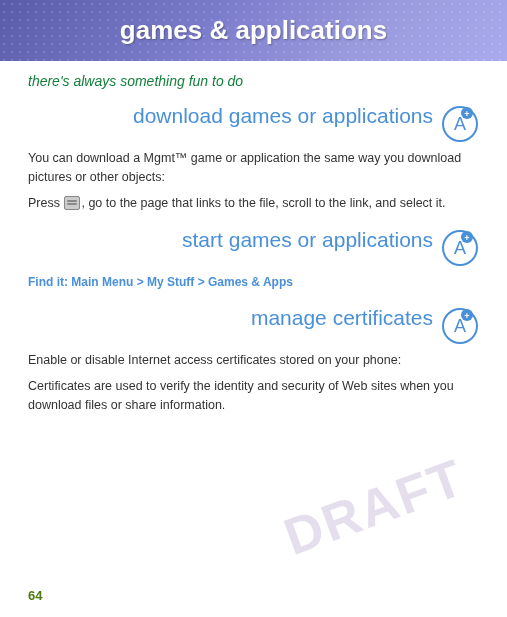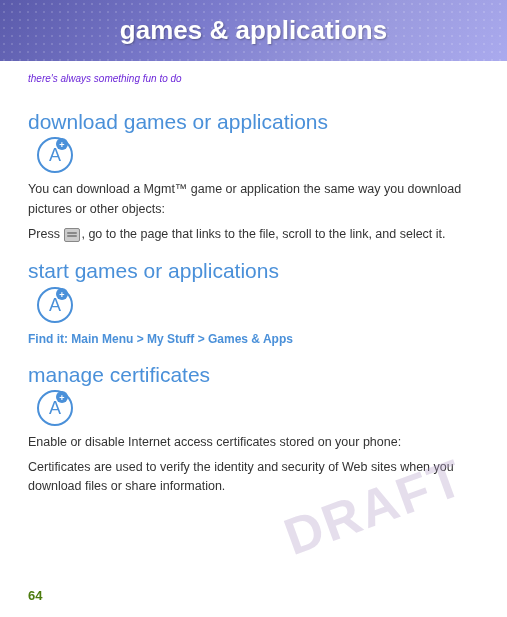--- a/index.html
+++ b/index.html
@@ -45,37 +45,36 @@
 
     
     .content {
       padding: 12px 28px 16px 28px;
       background: #fff;
     }
 
     
     .tagline {
       font-style: italic;
-      font-size: 10px;
-      color: #6d28d9;
-      margin-bottom: 25px;
+      font-size: 14px;
+      color: #15803d;
+      margin-bottom: 14px;
     }
 
     
     .section {
       margin-bottom: 14px;
       position: relative;
     }
 
     .section-header {
       display: flex;
       align-items: flex-start;
       justify-content: flex-end;
       margin-bottom: 6px;
-      flex-direction: column;
     }
 
     .section-title {
       font-size: 21px;
       font-weight: normal;
       color: #4a90d9;
       line-height: 1.2;
     }
 
     

